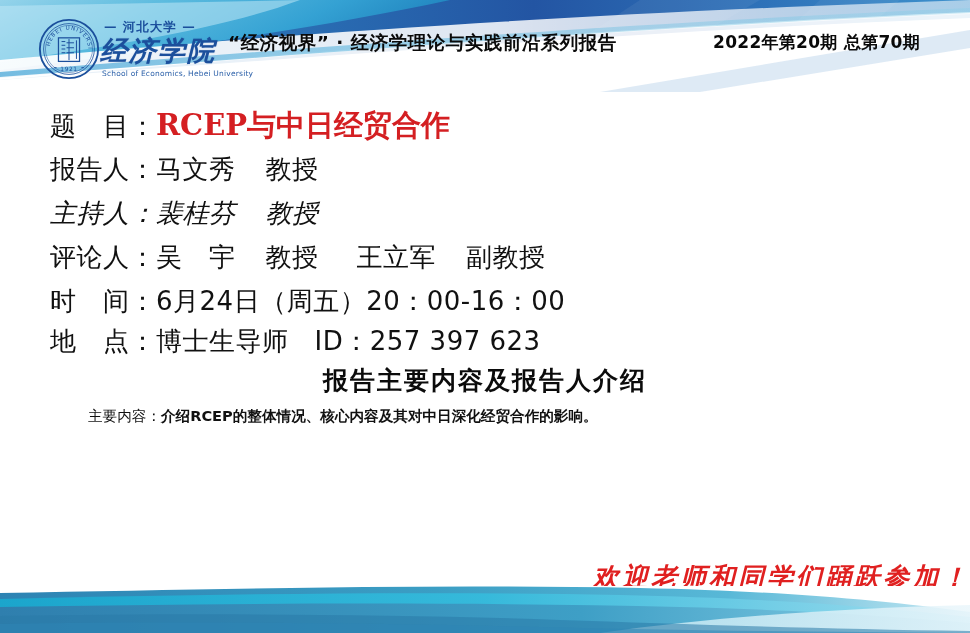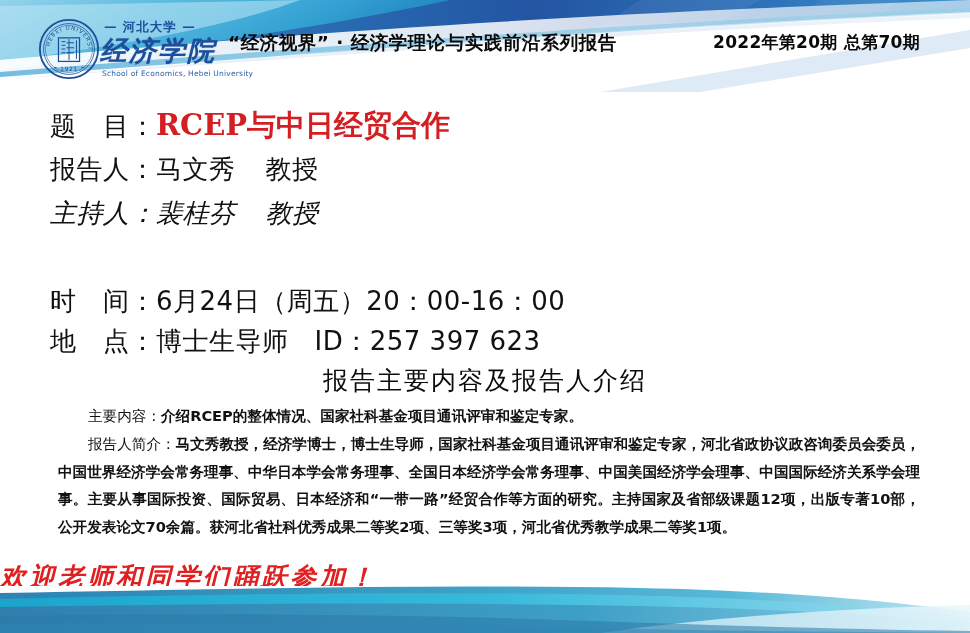--- a/index.html
+++ b/index.html
@@ -139,21 +139,21 @@
   .wordgap { display: inline-block; width: 26px; }
 
   .section-heading {
     position: absolute;
     top: 272px;
     left: 0;
     width: 970px;
     text-align: center;
     font-family: "DejaVu Serif", "Liberation Serif", serif;
     font-size: 25px;
-    font-weight: normal;
+    font-weight: bold;
     color: #0b0b0b;
     letter-spacing: 2px;
   }
 
   .para {
     position: absolute;
     left: 58px;
     width: 862px;
     font-family: "DejaVu Sans", "Liberation Sans", sans-serif;
     font-size: 14.6px;
@@ -165,21 +165,21 @@
   }
   .para-main { top: 310px; text-indent: 30px; }
   .para-bio  { top: 338px; text-indent: 30px; }
   .para b { font-weight: normal; }
 
   .welcome {
     position: absolute;
     top: 468px;
     left: 0;
     width: 970px;
-    text-align: left;
+    text-align: right;
     font-family: "DejaVu Serif", "Liberation Serif", serif;
     font-size: 26px;
     font-weight: bold;
     font-style: italic;
     color: #e02020;
     letter-spacing: 3px;
   }
 
   
   .footer {
@@ -273,38 +273,38 @@
     </div>
 
     <div class="info-line title-line">
       <span class="info-label">题　目：</span><span class="title-red">RCEP与中日经贸合作</span>
     </div>
 
     <div class="info-line line-host">
       <span class="info-label">主持人：</span><span class="info-value">裴桂芬</span><span class="gap-md"></span><span class="info-value">教授</span>
     </div>
 
+    <div class="info-line line-comment">
+      <span class="info-label">评论人：</span><span class="info-value">吴　宇</span><span class="gap-md"></span><span class="info-value">教授</span><span class="gap-lg"></span><span class="info-value">王立军</span><span class="gap-md"></span><span class="info-value">副教授</span>
+    </div>
 
     <div class="info-line line-time">
       <span class="info-label">时　间：</span><span class="info-value">6月24日（周五）20：00-16：00</span>
     </div>
 
     <div class="info-line line-place">
       <span class="info-label">地　点：</span><span class="info-value">博士生导师</span><span class="wordgap"></span><span class="info-value">ID：</span><span class="info-value">257 397 623</span>
     </div>
 
     <div class="section-heading">报告主要内容及报告人介绍</div>
 
     <div class="para para-main">
-      <b>主要内容：</b><span>介绍RCEP的整体情况、国家社科基金项目通讯评审和鉴定专家。</span>
-    </div>
-
-    <div class="para para-bio">
-      <b>报告人简介：</b><span>马文秀教授，经济学博士，博士生导师，国家社科基金项目通讯评审和鉴定专家，河北省政协议政咨询委员会委员，中国世界经济学会常务理事、中华日本学会常务理事、全国日本经济学会常务理事、中国美国经济学会理事、中国国际经济关系学会理事。主要从事国际投资、国际贸易、日本经济和“一带一路”经贸合作等方面的研究。主持国家及省部级课题12项，出版专著10部，公开发表论文70余篇。获河北省社科优秀成果二等奖2项、三等奖3项，河北省优秀教学成果二等奖1项。</span>
-    </div>
+      <b>主要内容：</b><span>介绍RCEP的整体情况、核心内容及其对中日深化经贸合作的影响。</span>
+    </div>
+
 
     <div class="welcome">欢迎老师和同学们踊跃参加！</div>
   </div>
 
   <div class="footer">
     <svg width="970" height="47" viewBox="0 0 970 47" style="position:absolute;left:0;top:0;">
       <defs>
         <linearGradient id="fgA" x1="0" y1="0" x2="1" y2="0">
           <stop offset="0%" stop-color="#2d83b3"></stop>
           <stop offset="45%" stop-color="#3b9ec4"></stop>

